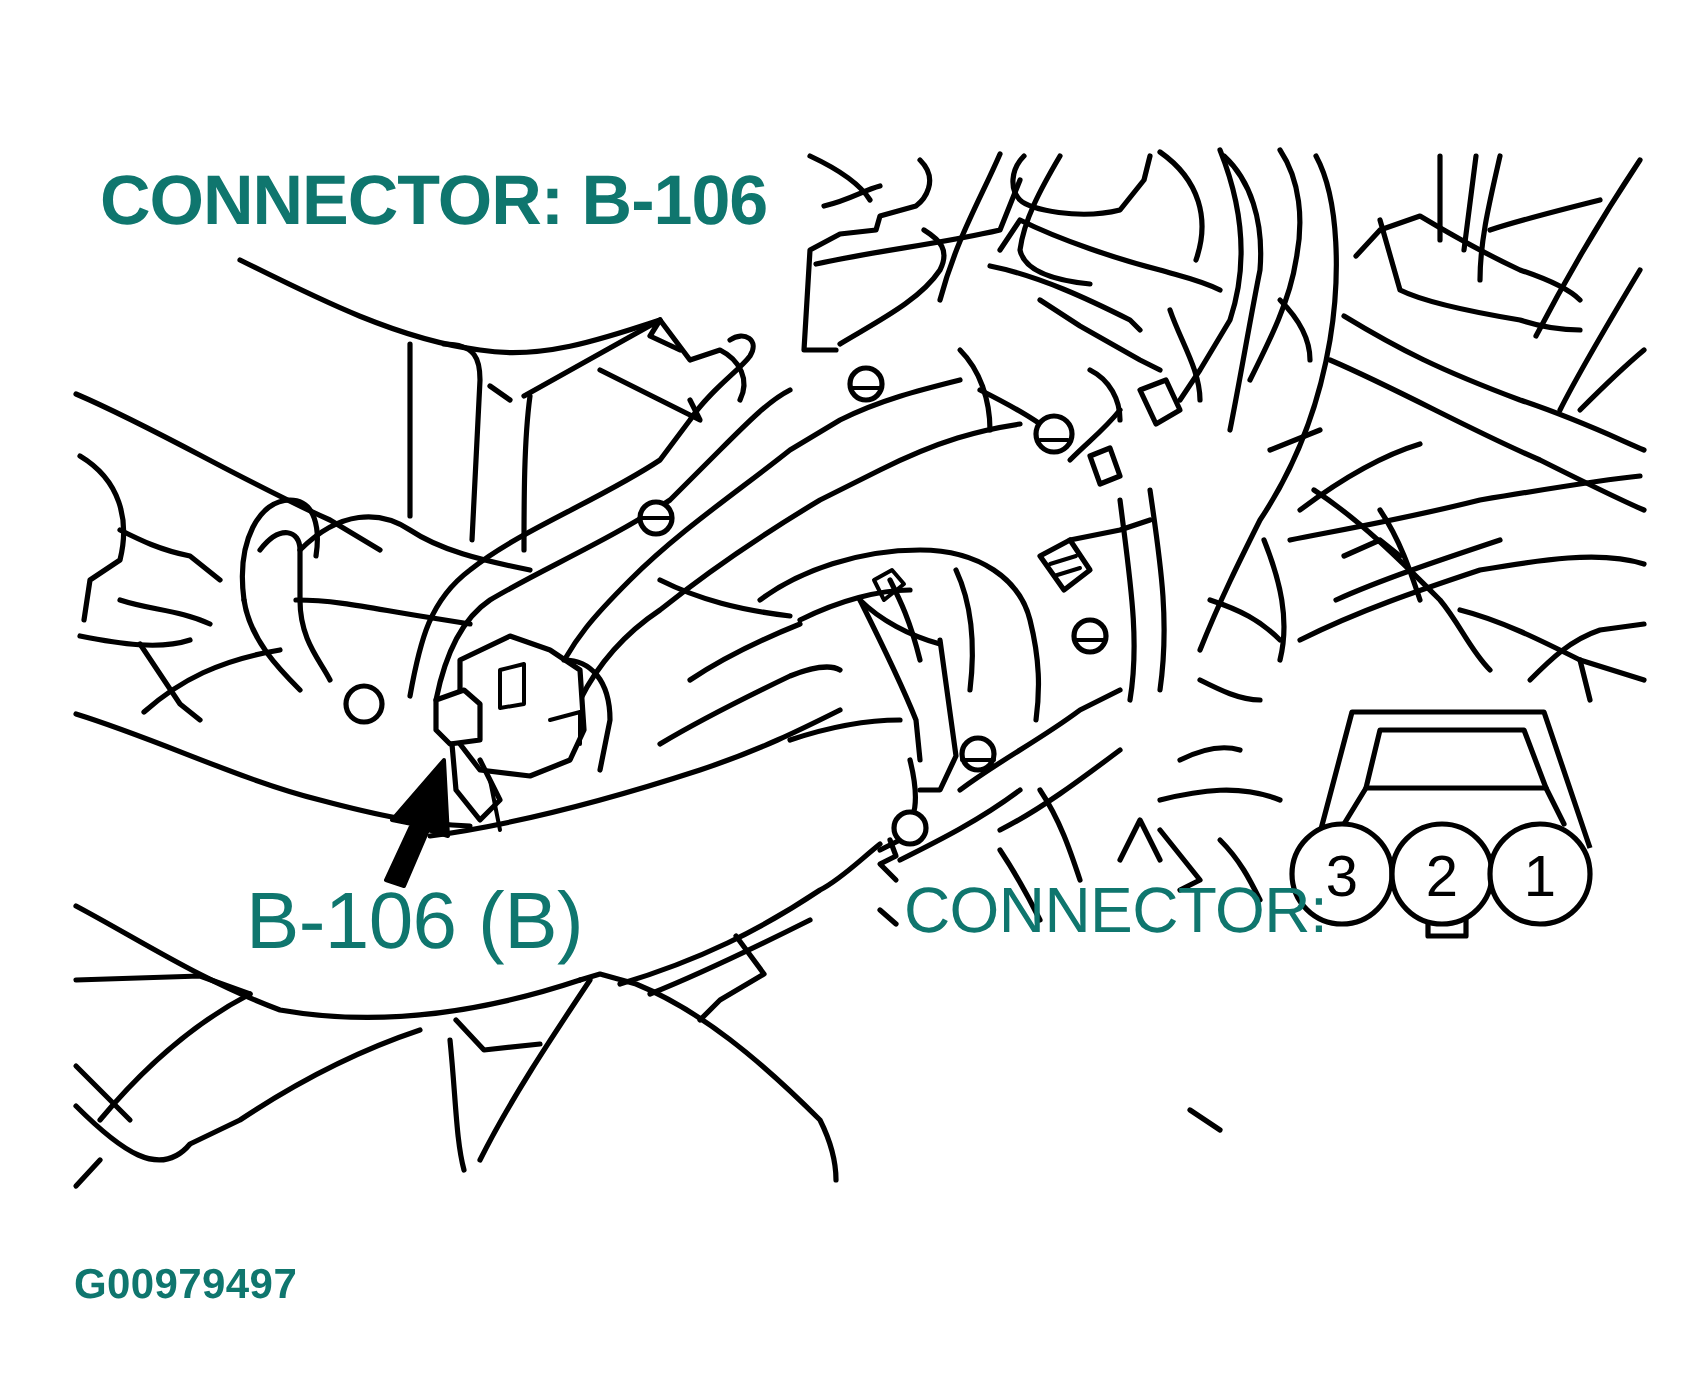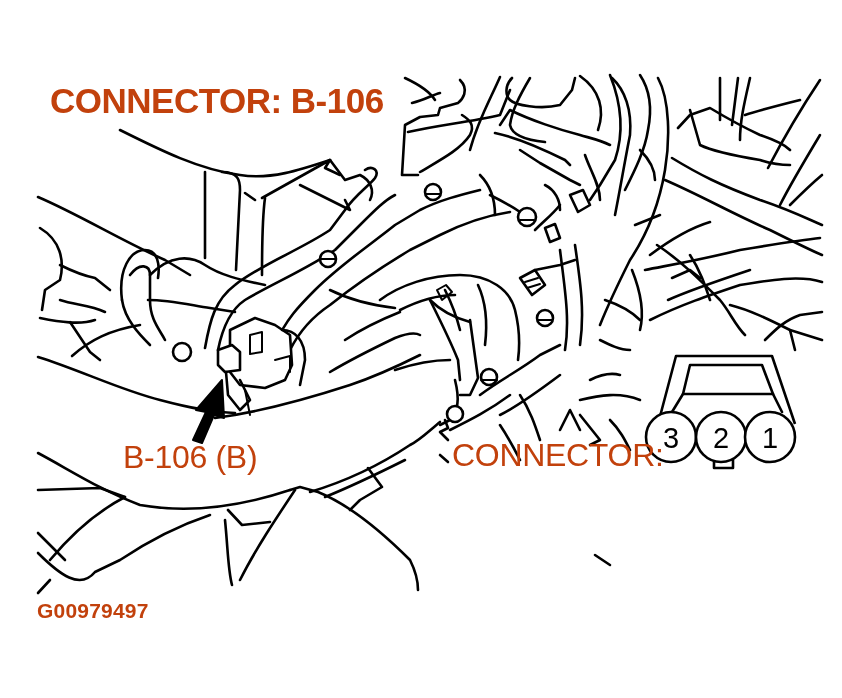--- a/index.html
+++ b/index.html
@@ -1,25 +1,25 @@
 <!DOCTYPE html>
 <html><head>
 <meta charset="utf-8">
 <style>
   html, body { margin: 0; padding: 0; background: #ffffff; }
   body { width: 842px; height: 698px; position: relative; overflow: hidden; font-family: "Liberation Sans", sans-serif; }
   #diagram { position: absolute; left: 0; top: 0; width: 842px; height: 698px; }
   .ln { fill: none; stroke: #000; stroke-width: 2.6; stroke-linecap: round; stroke-linejoin: round; }
   .thin { fill: none; stroke: #000; stroke-width: 2; stroke-linecap: round; stroke-linejoin: round; }
   .wfill { fill: #fff; stroke: #000; stroke-width: 2.6; stroke-linejoin: round; }
-  .label { position: absolute; color: #c2410c; white-space: nowrap; line-height: 1; }
+  .label { position: absolute; color: #0f766e; white-space: nowrap; line-height: 1; }
   .title { left: 50px; top: 83px; font-size: 35px; font-weight: bold; letter-spacing: -0.5px; }
-  .callout { left: 123px; top: 441px; font-size: 32px; letter-spacing: -0.3px; }
+  .callout { left: 123px; top: 441px; font-size: 40px; letter-spacing: -0.3px; }
   .harness { left: 452px; top: 438px; font-size: 32px; line-height: 35px; letter-spacing: -0.3px; }
-  .figid { left: 37px; top: 600px; font-size: 21px; font-weight: bold; letter-spacing: 0.2px; }
+  .figid { left: 37px; top: 632px; font-size: 21px; font-weight: bold; letter-spacing: 0.2px; }
   .pin-num { font-family: "Liberation Sans", sans-serif; font-size: 29px; }
 </style>
 </head>
 <body>
 
 <svg id="diagram" viewBox="0 0 842 698" xmlns="http://www.w3.org/2000/svg">
 
   <g>
     <path class="ln" d="M120 130 C160 150 200 170 240 175 C270 180 300 170 330 160"></path>
     <path class="ln" d="M38 197 C80 215 120 240 165 260 L190 275"></path>

